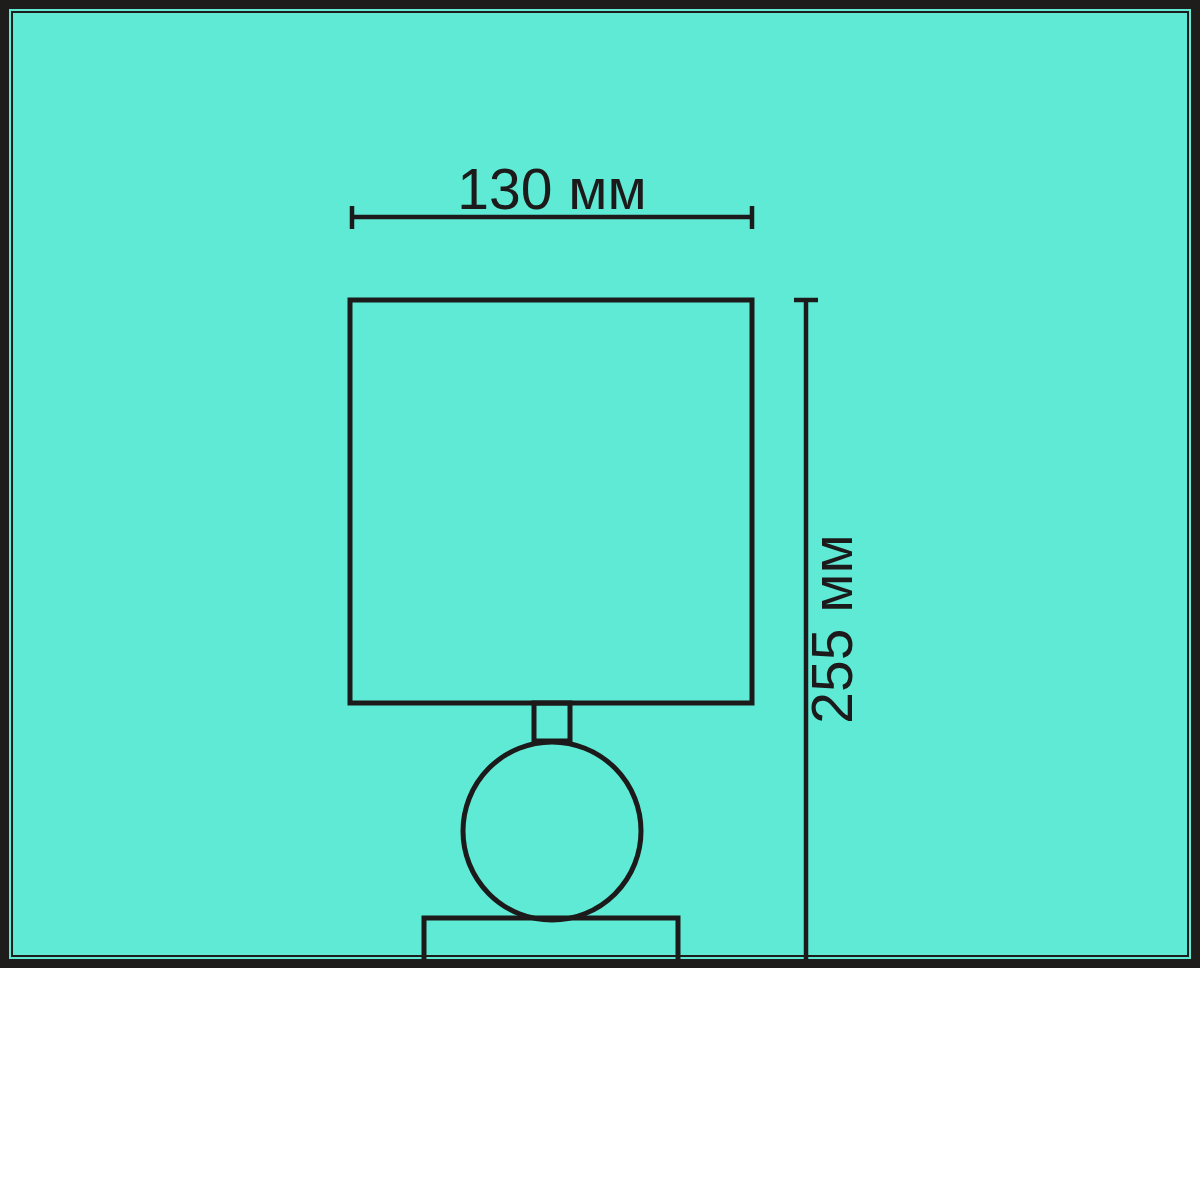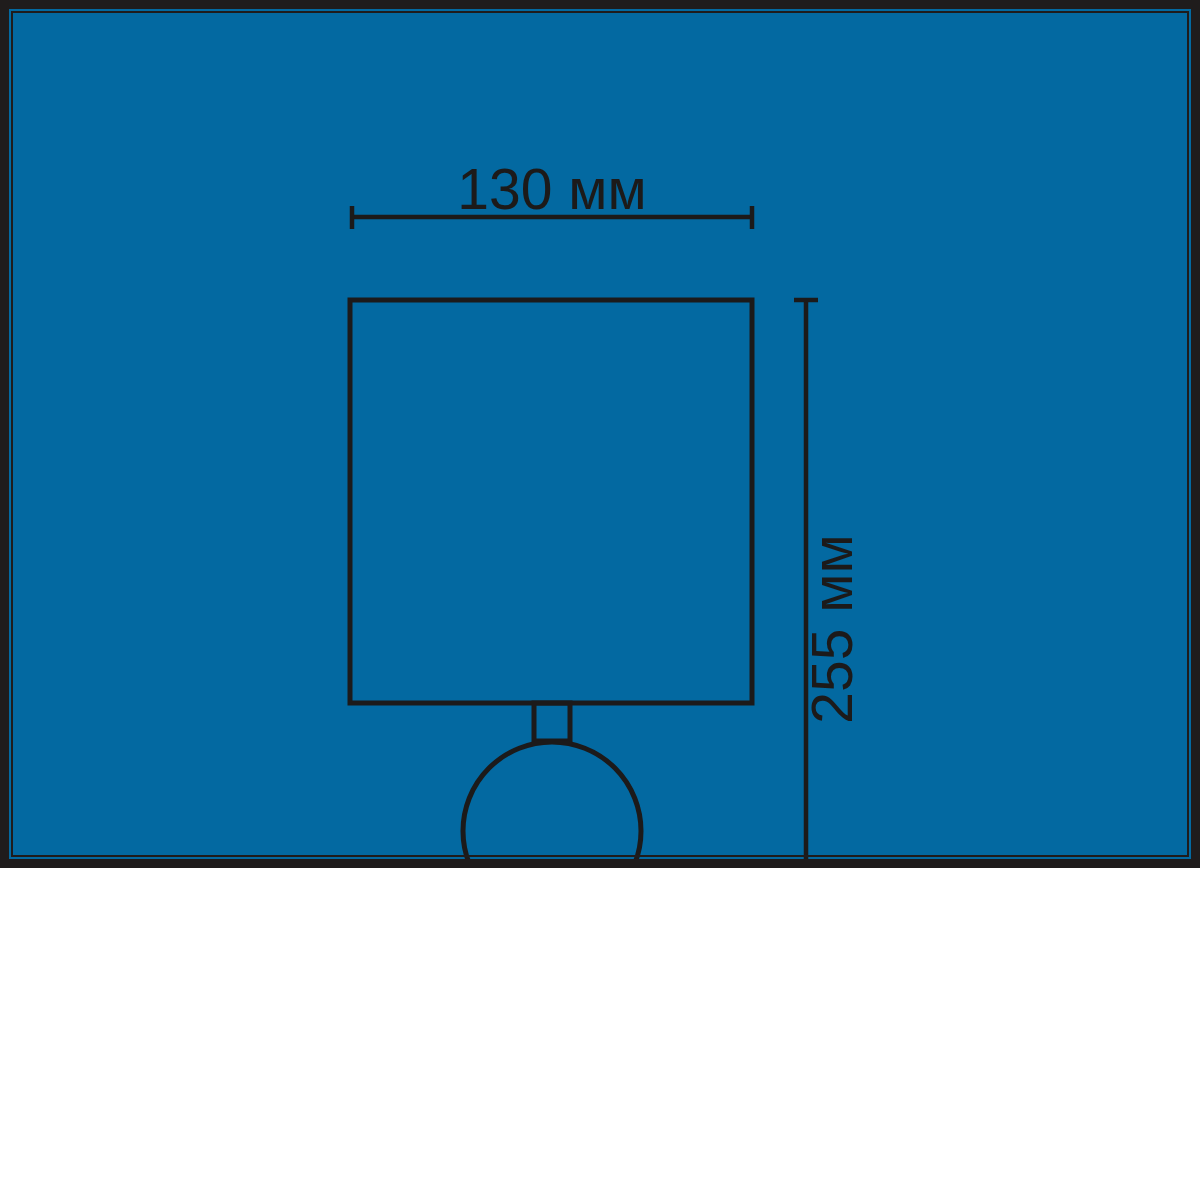--- a/index.html
+++ b/index.html
@@ -3,22 +3,22 @@
 <meta charset="utf-8">
 <style>
   html, body {
     margin: 0;
     padding: 0;
     background: #ffffff;
   }
   .page {
     position: relative;
     width: 1200px;
-    height: 868px;
-    background: #0369a1;
+    height: 968px;
+    background: #5eead4;
     font-family: "Liberation Sans", "DejaVu Sans", sans-serif;
     box-sizing: border-box;
   }
   .frame-outer {
     position: absolute;
     inset: 0;
     border: 9px solid #1f1c1c;
     box-sizing: border-box;
     pointer-events: none;
   }

